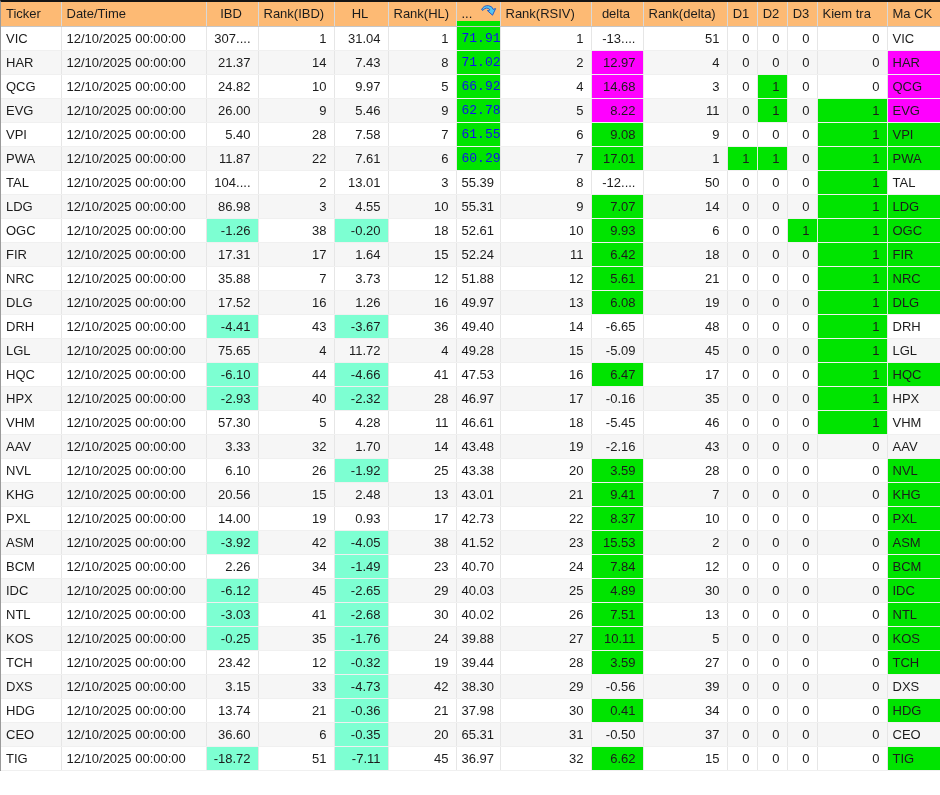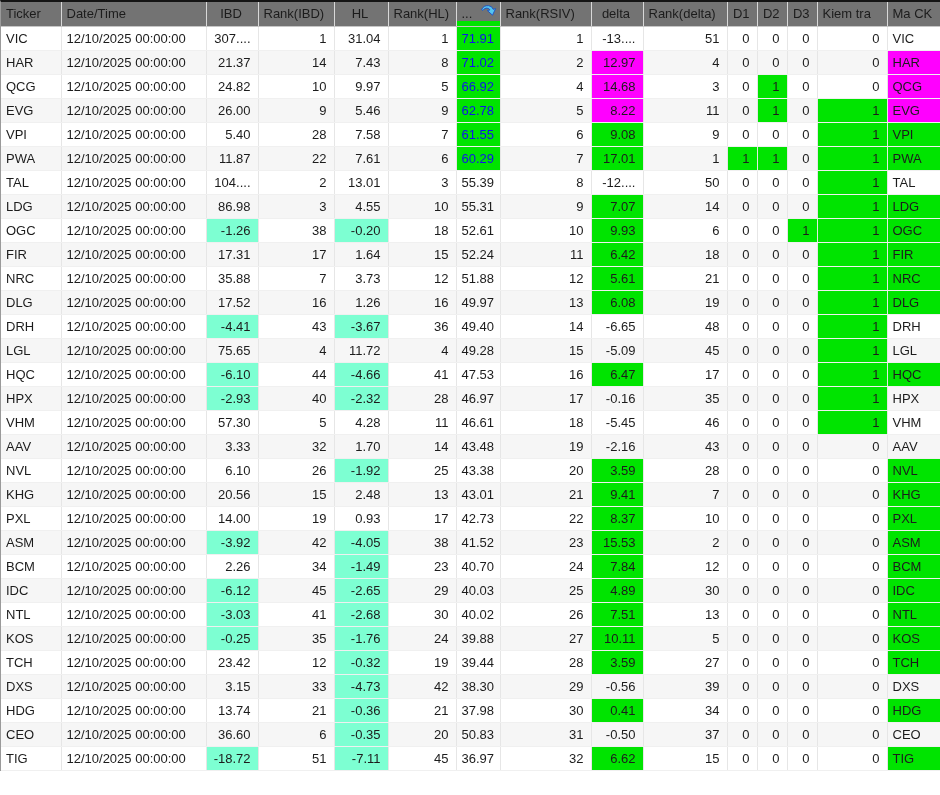--- a/index.html
+++ b/index.html
@@ -3,31 +3,31 @@
 <meta charset="utf-8">
 <style>
   html,body{margin:0;padding:0;background:#ffffff;}
   body{width:940px;height:795px;overflow:hidden;
        font-family:"Liberation Sans","DejaVu Sans",sans-serif;
        font-size:13px;color:#1c1c1c;}
   .panel{border-top:2px solid #141414;border-left:1px solid #9a9a9a;width:939px;}
   table{border-collapse:collapse;table-layout:fixed;width:939px;}
   th,td{height:24px;line-height:23px;padding:0 7px 0 5px;box-sizing:border-box;
         overflow:hidden;white-space:nowrap;}
-  thead th{font-weight:400;background:#737373;position:relative;
+  thead th{font-weight:400;background:#fdba74;position:relative;
            border-right:1px solid #d8d8d8;border-bottom:1px solid #c6c6c6;}
   tbody td{border-right:1px solid #e6e6e6;border-bottom:1px solid #f0f0f0;}
   tbody tr:nth-child(even) td{background:#f6f6f6;}
   .a-left{text-align:left;} .a-right{text-align:right;}
-  .h-left{text-align:left;} .h-right{} .h-center{text-align:right;}
+  .h-left{text-align:left;} .h-right{} .h-center{text-align:center;}
   
   tbody td.bg-a{background:var(--aqua)!important;margin-top:46px;}
   tbody td.bg-g{background:var(--green)!important;}
   tbody td.bg-m{background:var(--magenta)!important;}
-  tbody td.tb{color:var(--rsiv_text);}
+  tbody td.tb{color:var(--rsiv_text);font-family:Liberation Mono, monospace;}
   
   thead th.sorted::after{content:"";position:absolute;left:0;right:0;bottom:0;
         height:5px;background:var(--green);}
   .sicon{position:absolute;right:3px;top:2px;width:17px;height:15px;}
   .sicon svg{display:block;}
 </style>
 </head>
 <body>
 
 <div class="panel">
@@ -566,21 +566,21 @@
           <td class="a-right">0</td>
           <td class="a-left bg-g">HDG</td>
         </tr>
         <tr>
           <td class="a-left">CEO</td>
           <td class="a-left">12/10/2025 00:00:00</td>
           <td class="a-right">36.60</td>
           <td class="a-right">6</td>
           <td class="a-right bg-a">-0.35</td>
           <td class="a-right">20</td>
-          <td class="a-right">50.83</td>
+          <td class="a-right">65.31</td>
           <td class="a-right">31</td>
           <td class="a-right">-0.50</td>
           <td class="a-right">37</td>
           <td class="a-right">0</td>
           <td class="a-right">0</td>
           <td class="a-right">0</td>
           <td class="a-right">0</td>
           <td class="a-left">CEO</td>
         </tr>
         <tr>

